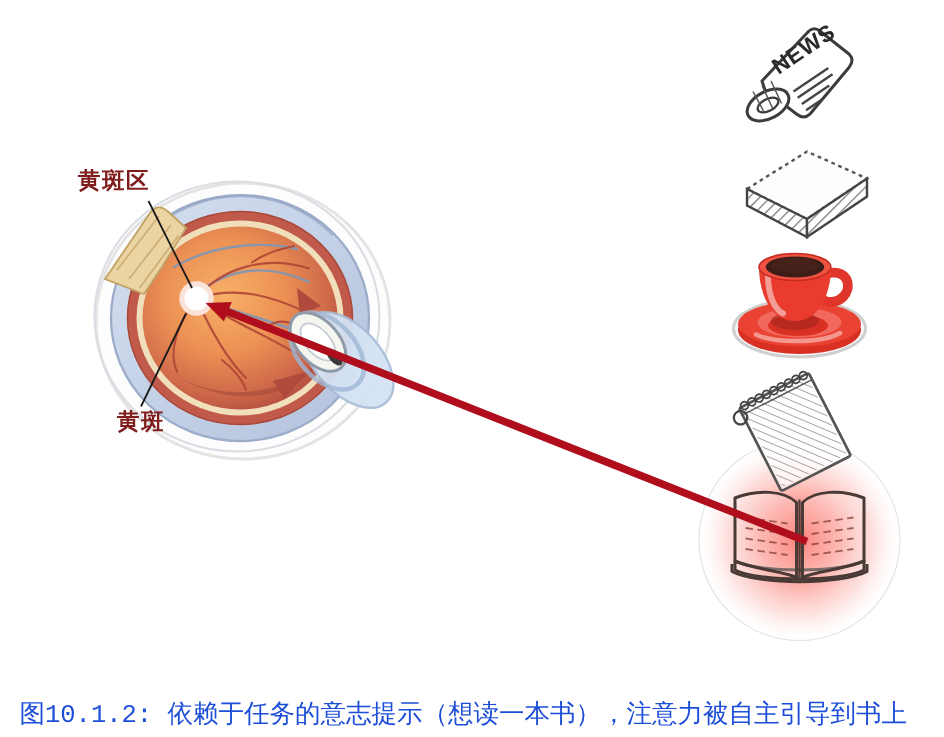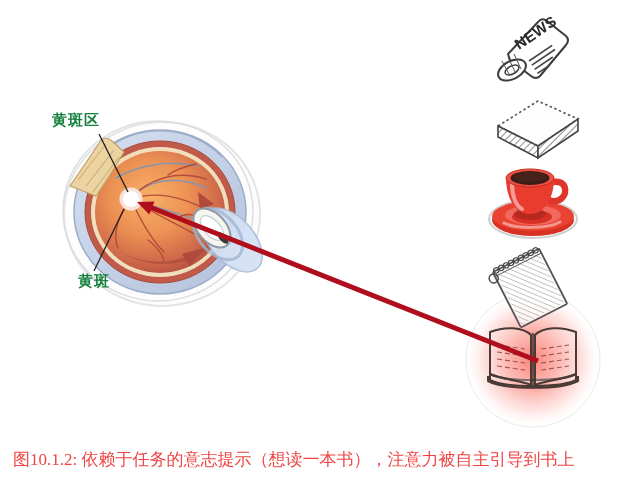--- a/index.html
+++ b/index.html
@@ -3,28 +3,28 @@
 <meta charset="utf-8">
 <style>
   html,body { margin:0; padding:0; background:#ffffff; }
   .stage {
     position:relative; width:629px; height:491px; background:#ffffff;
     overflow:hidden; font-family:"Liberation Sans","DejaVu Sans",sans-serif;
   }
   .art { position:absolute; left:0; top:0; }
   .lbl {
     position:absolute; font-family:"Liberation Sans","DejaVu Sans",sans-serif;
-    font-weight:700; font-size:15px; color:#15803d; letter-spacing:1px;
+    font-weight:700; font-size:15px; color:#7f1d1d; letter-spacing:1px;
   }
   .lbl-macula-area { left:52px; top:111px; }
   .lbl-macula { left:78px; top:272px; }
   .caption {
-    position:absolute; left:13px; top:448px; width:612px;
-    font-family:Liberation Serif, serif;
-    font-size:17px; color:#ef4444; white-space:nowrap;
+    position:absolute; left:13px; top:464px; width:612px;
+    font-family:Liberation Mono, monospace;
+    font-size:17px; color:#1d4ed8; white-space:nowrap;
   }
 </style>
 </head>
 <body>
 
 <div class="stage">
 
   <svg class="art" width="629" height="455" viewBox="0 0 629 455">
     <defs>
       <radialGradient id="retinaG" cx="42%" cy="38%" r="68%">

